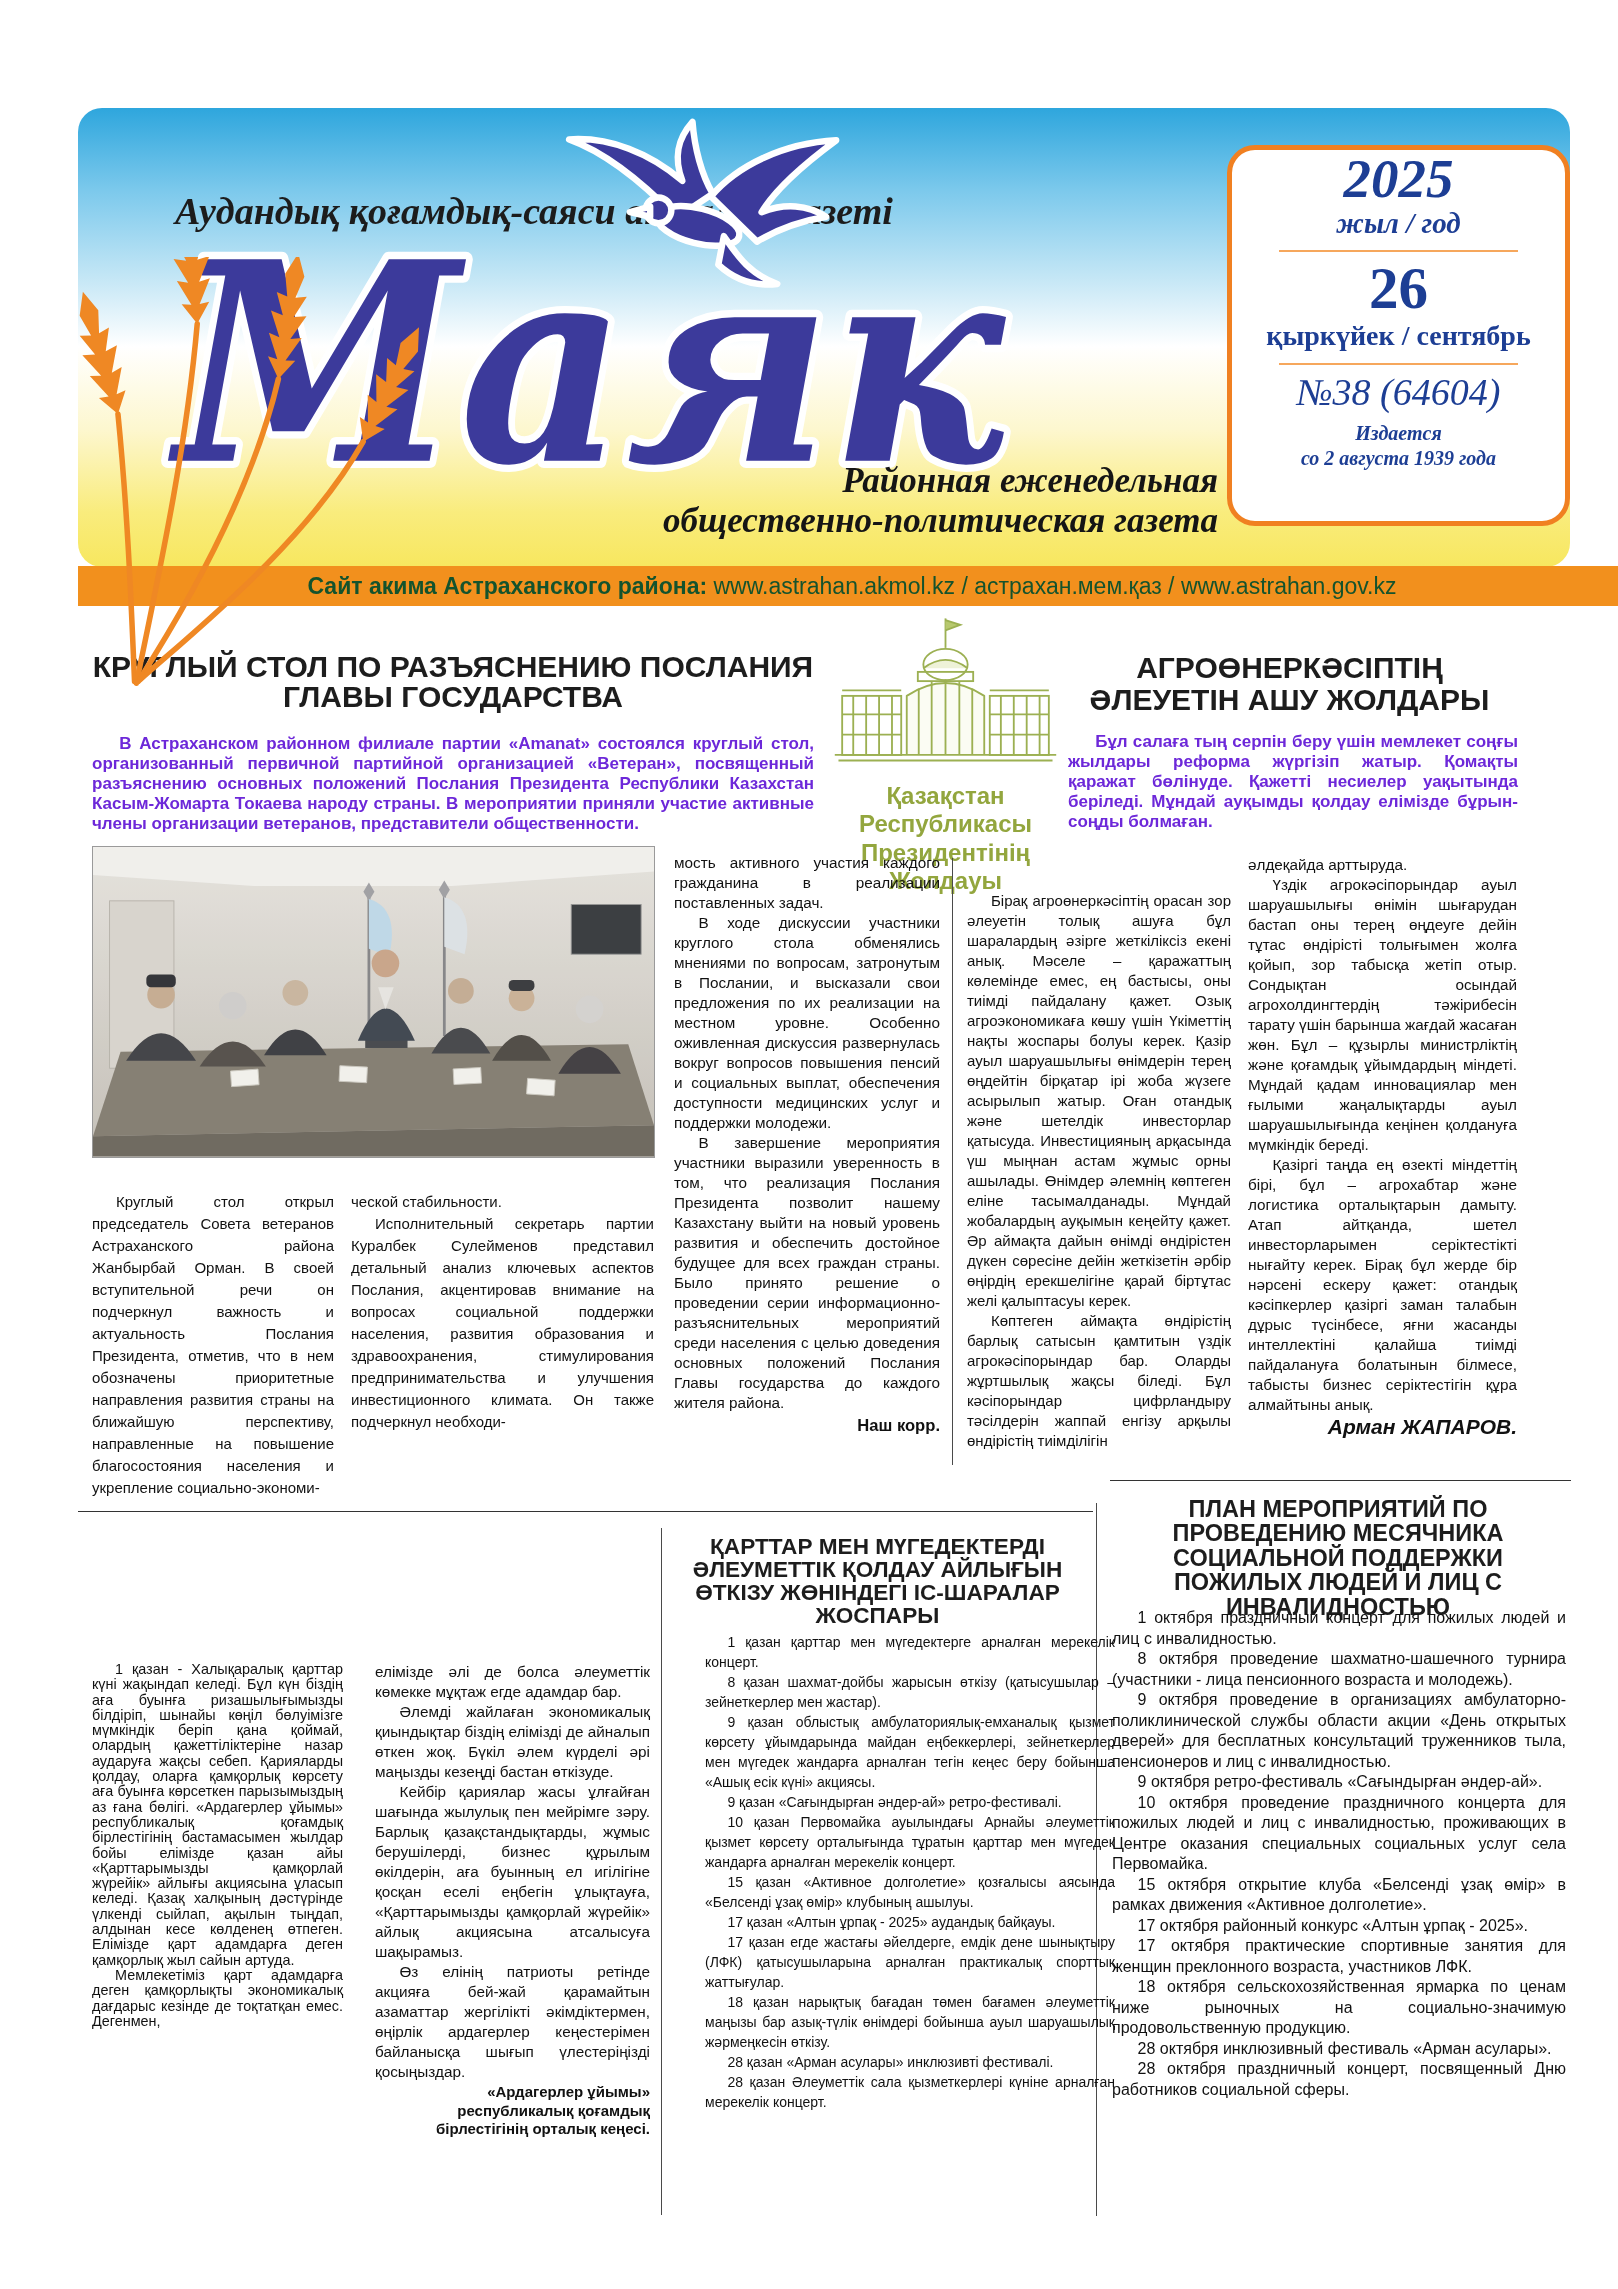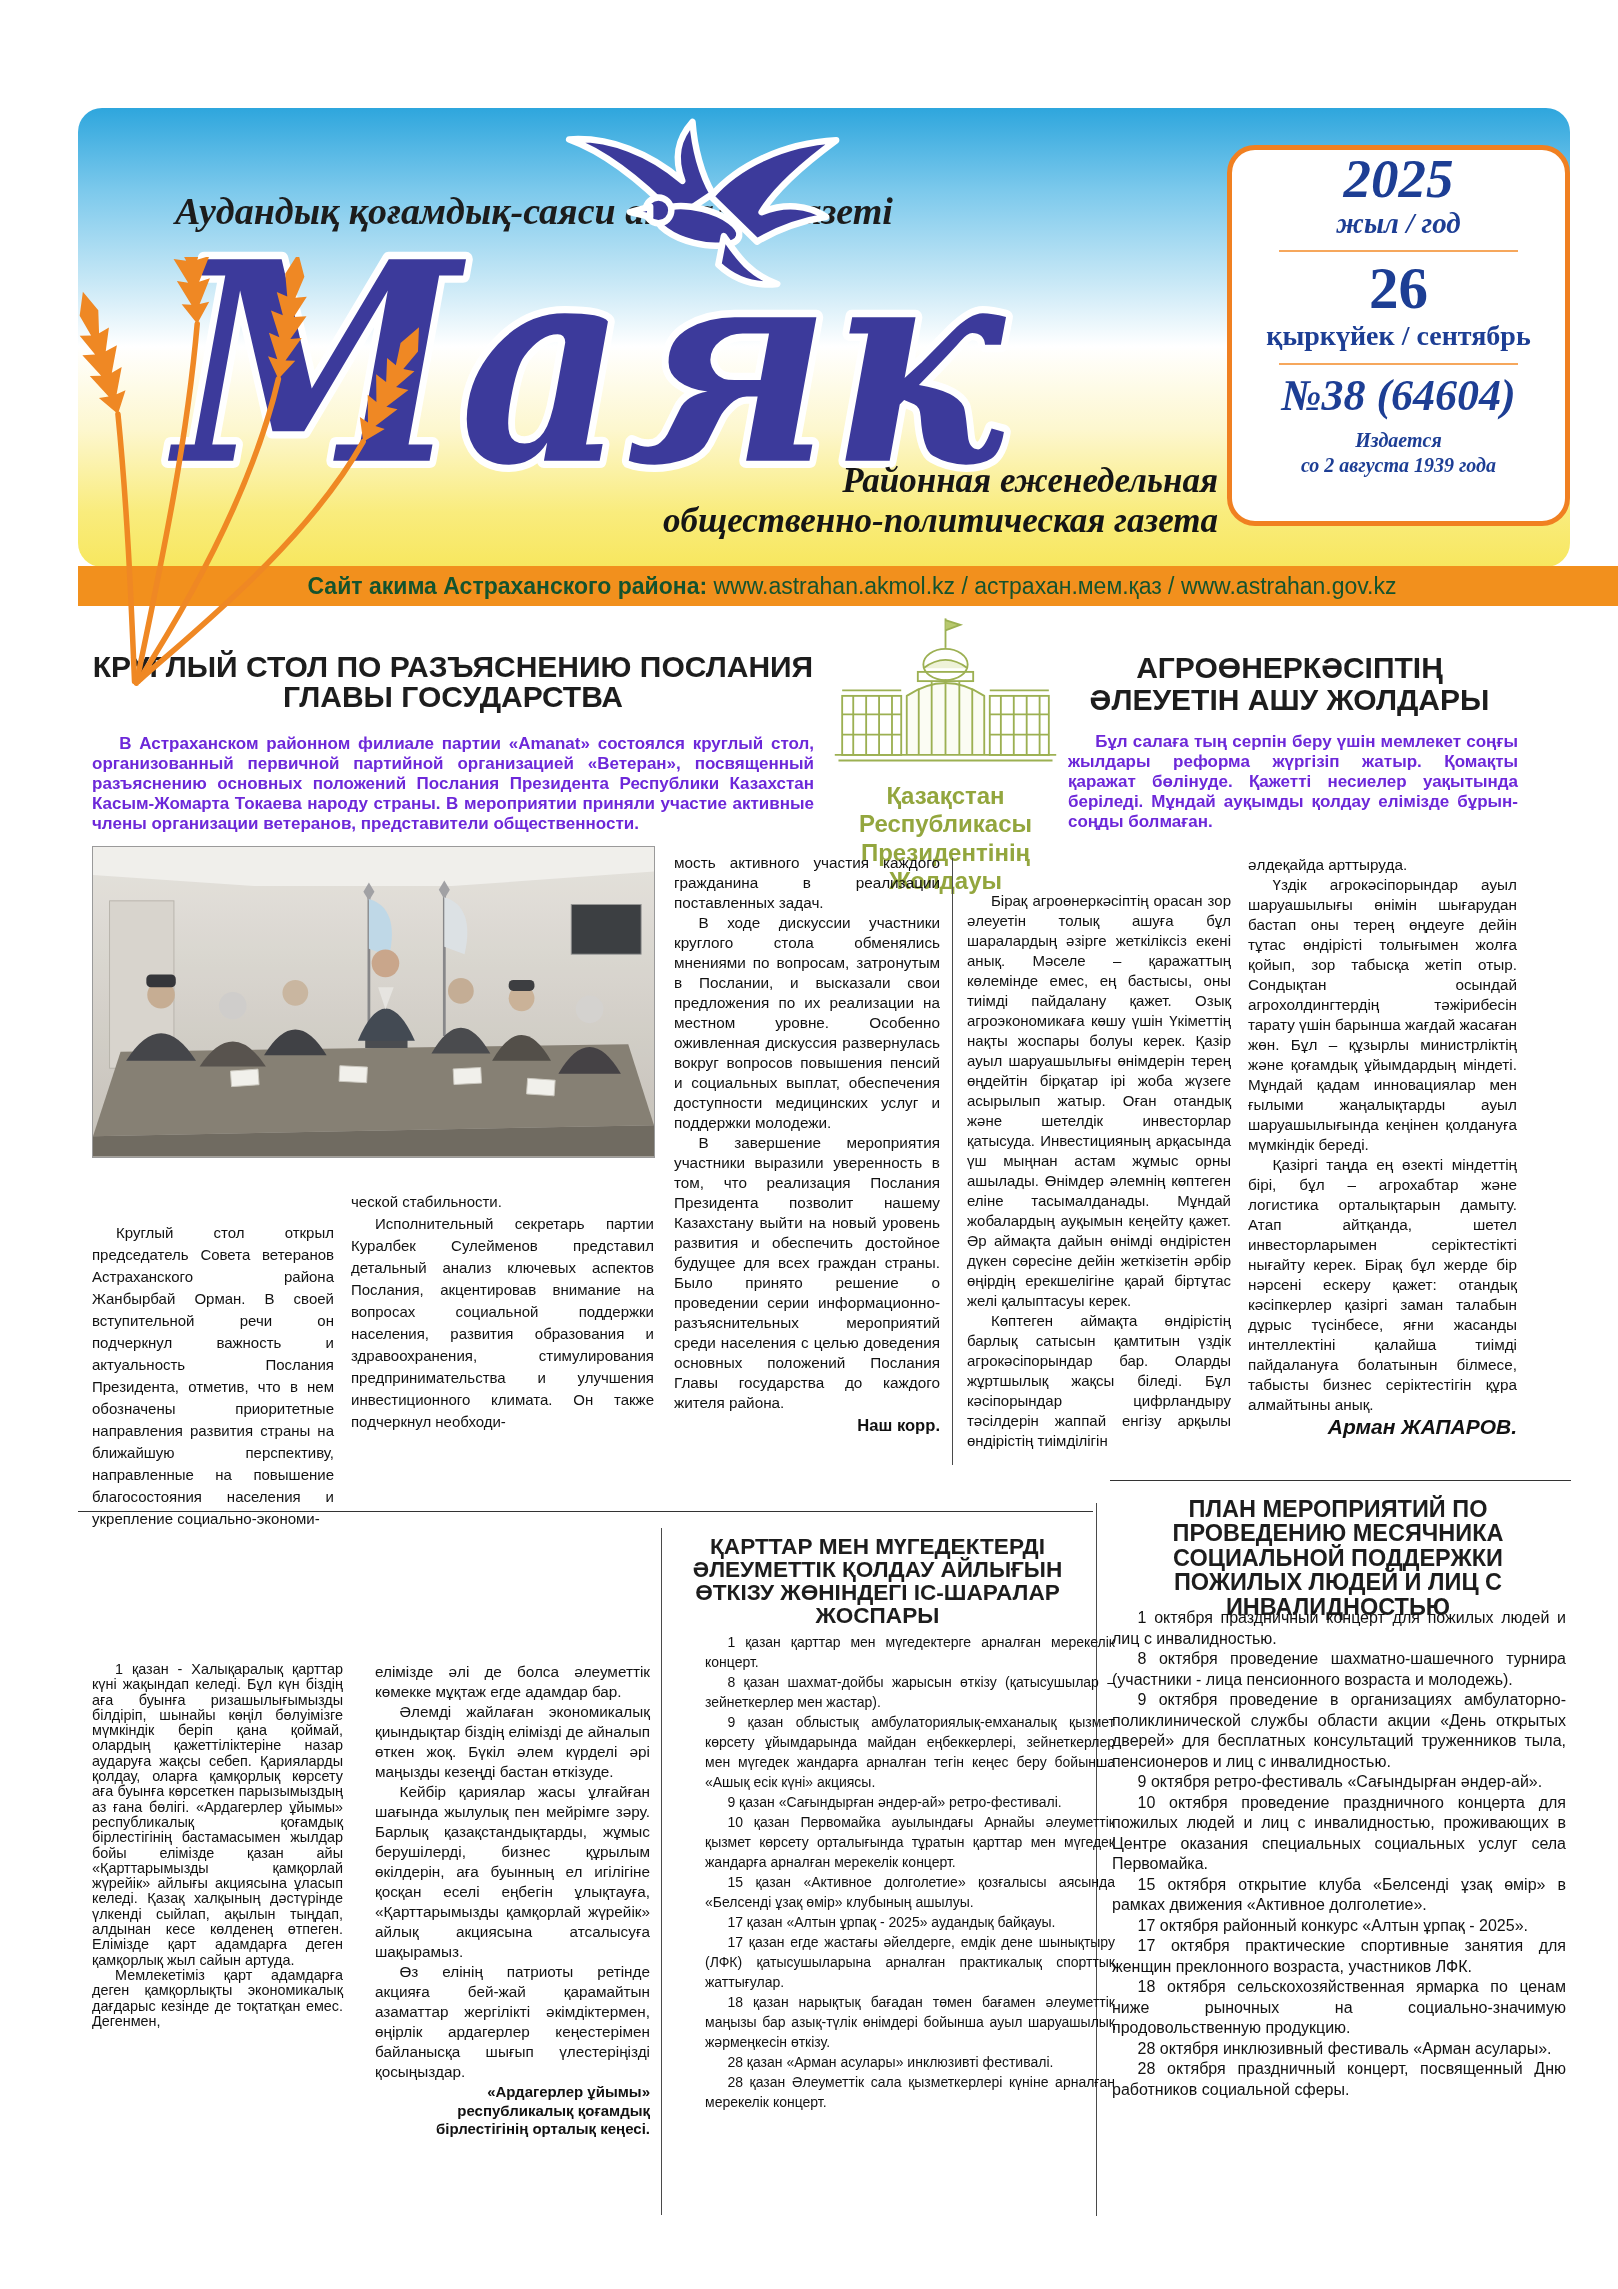--- a/index.html
+++ b/index.html
@@ -16,21 +16,21 @@
   #wheat{left:70px;top:257px;width:461px;height:445px;z-index:5;}
   #subtitle{left:572px;top:461px;width:646px;text-align:right;font-family:"Liberation Serif",serif;font-style:italic;font-weight:600;font-size:35px;line-height:1.15;color:#151515;}
 
   #datebox{left:1227px;top:145px;width:343px;height:381px;background:#fff;border:5.5px solid #f08021;border-radius:28px;box-sizing:border-box;
     text-align:center;color:#1d3e94;font-family:"Liberation Serif",serif;padding-top:1px;}
   #datebox .year{font-size:55px;font-weight:bold;font-style:italic;line-height:1.0;}
   #datebox .yearlbl{font-size:29px;font-weight:bold;font-style:italic;line-height:1.2;}
   #datebox .rule{border:none;border-top:2.8px solid #f6a75c;width:72%;margin:9.2px auto 7.4px auto;}
   #datebox .day{font-size:59px;font-weight:bold;line-height:1.0;}
   #datebox .month{font-size:28px;font-weight:bold;line-height:1.25;}
-  #datebox .issue{font-size:44px;font-weight:bold;font-style:italic;line-height:1.1;}
+  #datebox .issue{font-size:38px;font-weight:normal;font-style:italic;line-height:1.1;}
   #datebox .since{font-size:20px;font-weight:bold;font-style:italic;line-height:1.25;margin-top:7.4px;}
 
   #sitebar{left:78px;top:566px;width:1548px;height:40px;background:#f2901d;text-align:center;line-height:40px;font-size:23px;color:#14532d;white-space:nowrap;}
   #sitebar .lbl{font-weight:bold;}
 
   
   #emblem{left:829px;top:611px;width:233px;height:235px;text-align:center;}
   #emblem .cap{font-weight:bold;font-size:24px;line-height:1.18;color:#93a63e;margin-top:13px;}
 
   
@@ -38,21 +38,21 @@
   .lead{font-weight:bold;font-size:17px;line-height:20px;text-align:justify;color:#6d28d9;}
   .lead p{margin:0;text-indent:1.6em;}
   .col{font-size:15.3px;line-height:20px;text-align:justify;}
   .col p{margin:0;text-indent:1.6em;}
   .cont p:first-child{text-indent:0;}
   .sig{font-weight:bold;text-align:right;margin-top:1.8px;}
 
   #rt-headline{left:92px;top:652px;width:722px;font-size:30px;line-height:1.0;}
   #rt-lead{left:92px;top:734px;width:722px;}
   #photo{left:92px;top:846px;width:563px;height:312px;border:0.9px solid #9a9a9a;box-sizing:border-box;}
-  #rt-pcol1{left:92px;top:1191px;width:242px;font-size:15px;line-height:22px;margin-top:31px;}
+  #rt-pcol1{left:92px;top:1191px;width:242px;font-size:15px;line-height:22px;}
   #rt-pcol2{left:351px;top:1191px;width:303px;font-size:15px;line-height:22px;}
   #rt-mid{left:674px;top:853px;width:266px;font-size:15.7px;line-height:21px;}
   #rt-byline{font-size:16.6px;}
 
   #ag-headline{left:1061px;top:652px;width:457px;font-size:30px;line-height:1.08;}
   #ag-lead{left:1068px;top:732px;width:450px;}
   #ag-colA{left:967px;top:855px;width:264px;font-size:15px;line-height:20px;margin-top:36px;}
   #ag-colB{left:1248px;top:855px;width:269px;font-size:15px;line-height:20px;}
   #ag-author{font-size:21px;font-style:italic;}
 

